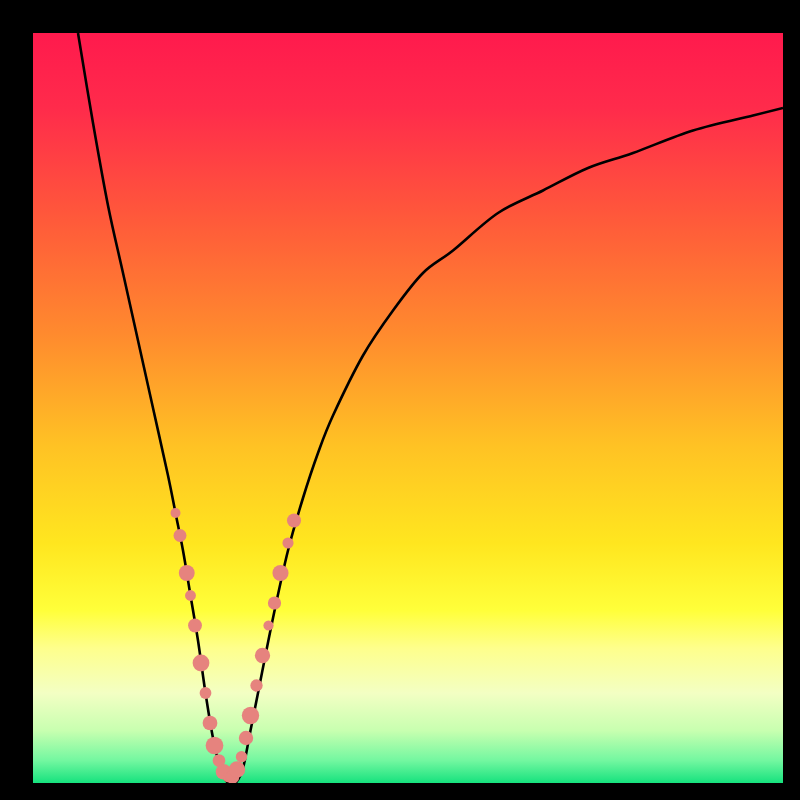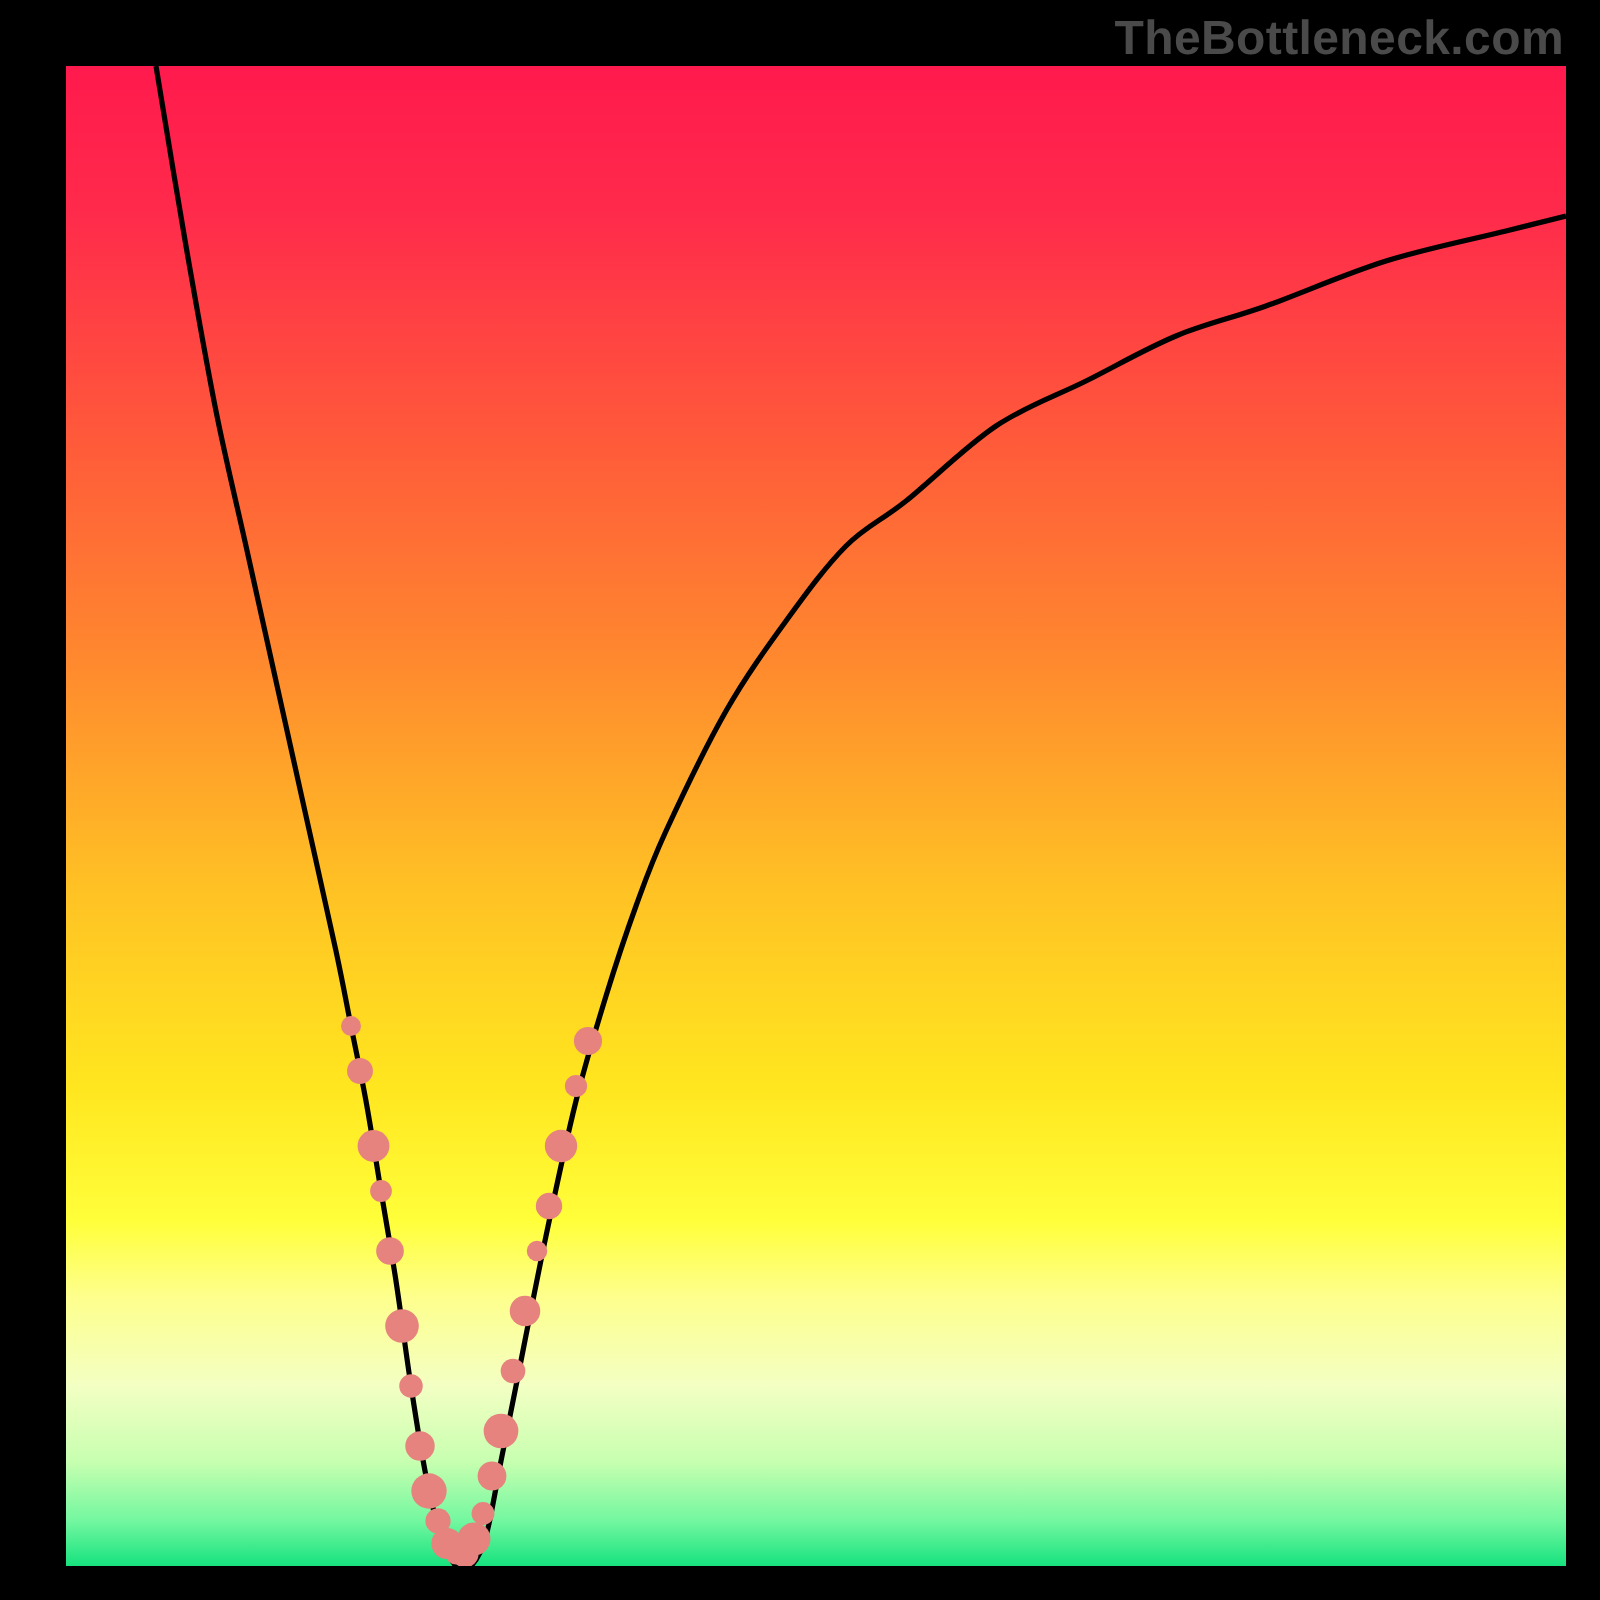--- a/index.html
+++ b/index.html
@@ -101,14 +101,13 @@
           <circle cx="229.50" cy="622.50" r="7.64" fill="#e6837e"></circle>
           <circle cx="235.50" cy="592.50" r="5.12" fill="#e6837e"></circle>
           <circle cx="241.50" cy="570.00" r="6.60" fill="#e6837e"></circle>
           <circle cx="247.50" cy="540.00" r="8.08" fill="#e6837e"></circle>
           <circle cx="255.00" cy="510.00" r="5.56" fill="#e6837e"></circle>
           <circle cx="261.00" cy="487.50" r="7.04" fill="#e6837e"></circle>
         </g>
     </svg>
   </div>
 
-  <div class="watermark">TheBottleneck.com</div>
 </div>
 
 </body></html>

